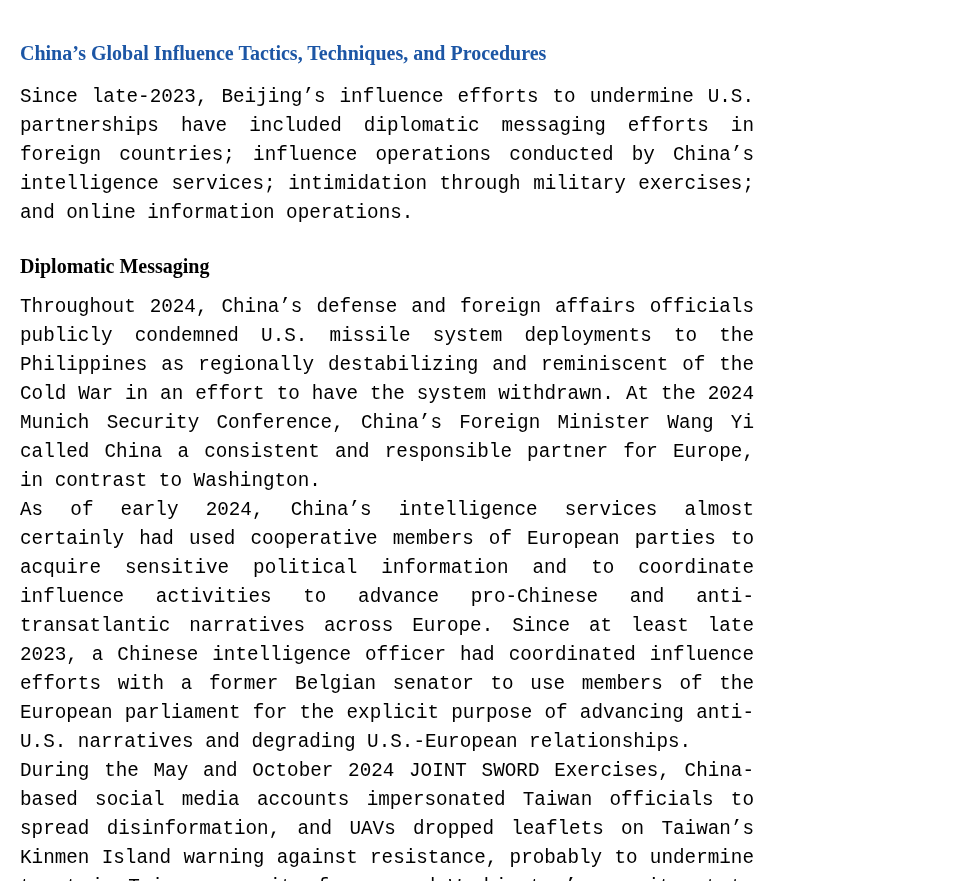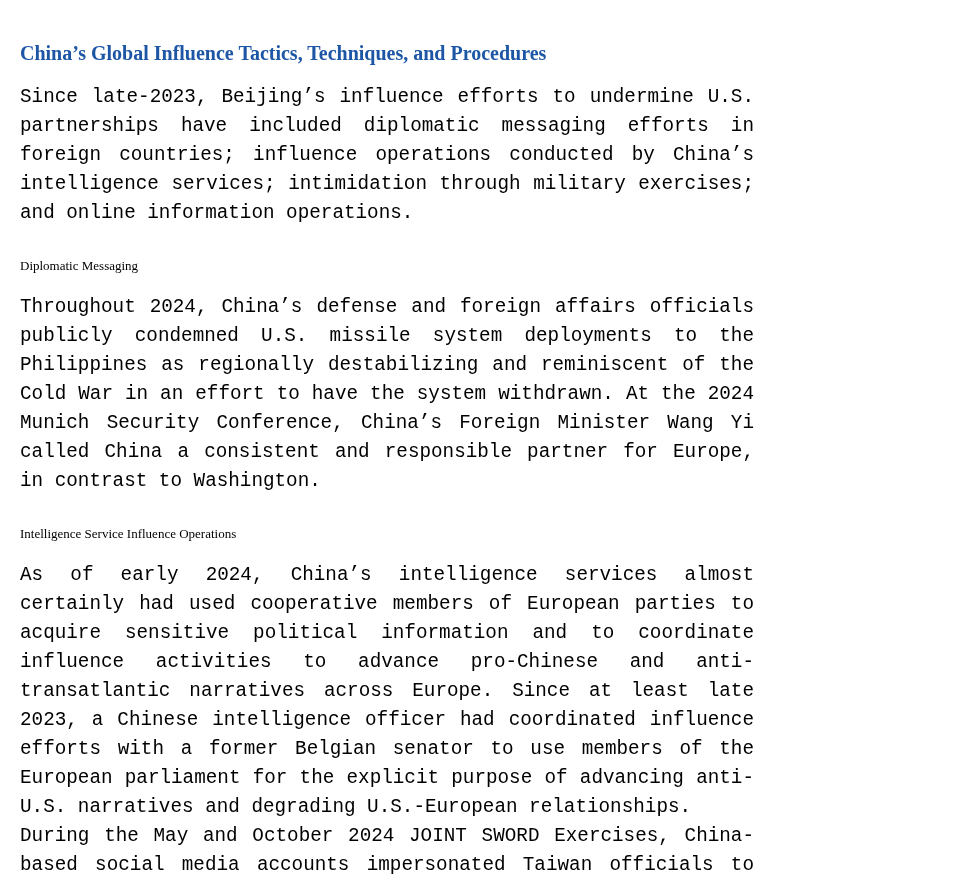--- a/index.html
+++ b/index.html
@@ -26,23 +26,23 @@
     margin-top: 28px;
   }
   .doc-title {
     font-size: 20px;
     line-height: 28px;
     font-weight: bold;
     color: var(--title-blue, #1c56a5);
     margin: 0 0 16px 0;
   }
   .section-heading {
-    font-size: 13px;
+    font-size: 20px;
     line-height: 28px;
-    font-weight: normal;
+    font-weight: bold;
     color: #000000;
     margin: 24px 0 13px 0;
   }
   .body-para {
     margin: 0 0 0 0;
     text-align: justify;
     font-family: Liberation Mono, monospace;
   }
   .para-block {
     margin-bottom: 0;
@@ -65,21 +65,20 @@
   <h1 class="doc-title">China’s Global Influence Tactics, Techniques, and Procedures</h1>
 
   <p class="body-para">Since late-2023, Beijing’s influence efforts to undermine U.S. partnerships have included diplomatic messaging efforts in foreign countries; influence operations conducted by China’s intelligence services; intimidation through military exercises; and online information operations.</p>
 
   <div class="para-block">
     <h2 class="section-heading">Diplomatic Messaging</h2>
     <p class="body-para">Throughout 2024, China’s defense and foreign affairs officials publicly condemned U.S. missile system deployments to the Philippines as regionally destabilizing and reminiscent of the Cold War in an effort to have the system withdrawn. At the 2024 Munich Security Conference, China’s Foreign Minister Wang Yi called China a consistent and responsible partner for Europe, in contrast to Washington.</p>
   </div>
 
   <div class="para-block">
-    <h2 class="section-heading">Intelligence Service Influence Operations</h2>
     <p class="body-para">As of early 2024, China’s intelligence services almost certainly had used cooperative members of European parties to acquire sensitive political information and to coordinate influence activities to advance pro-Chinese and anti-transatlantic narratives across Europe. Since at least late 2023, a Chinese intelligence officer had coordinated influence efforts with a former Belgian senator to use members of the European parliament for the explicit purpose of advancing anti-U.S. narratives and degrading U.S.-European relationships.</p>
   </div>
 
   <div class="para-block">
     <p class="body-para">During the May and October 2024 JOINT SWORD Exercises, China-based social media accounts impersonated Taiwan officials to spread disinformation, and UAVs dropped leaflets on Taiwan’s Kinmen Island warning against resistance, probably to undermine trust in Taiwan security forces and Washington’s commitment to Taiwan’s defense. The China Coast Guard also released a viral propaganda image of a red heart circling Taiwan and accompanying text referencing a popular Taiwanese television show on the same day the China Coast Guard encircled Taiwan probably as an oblique threat to the Taiwan public.</p>
   </div>
 
   <h2 class="cutoff-heading">Online Information Operations</h2>
 
 </div>

